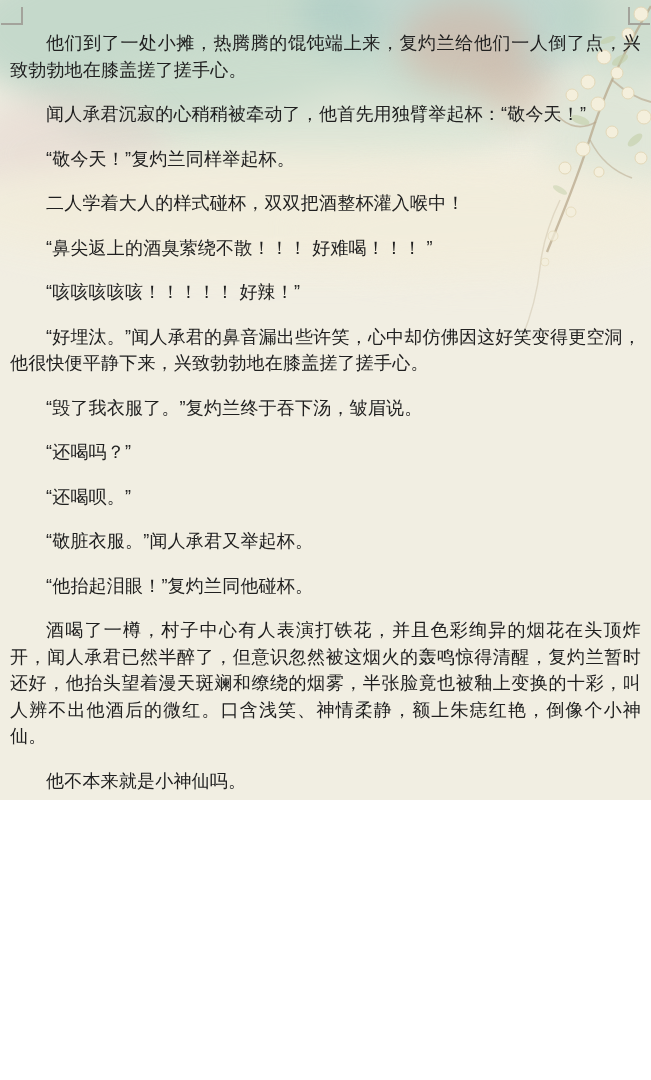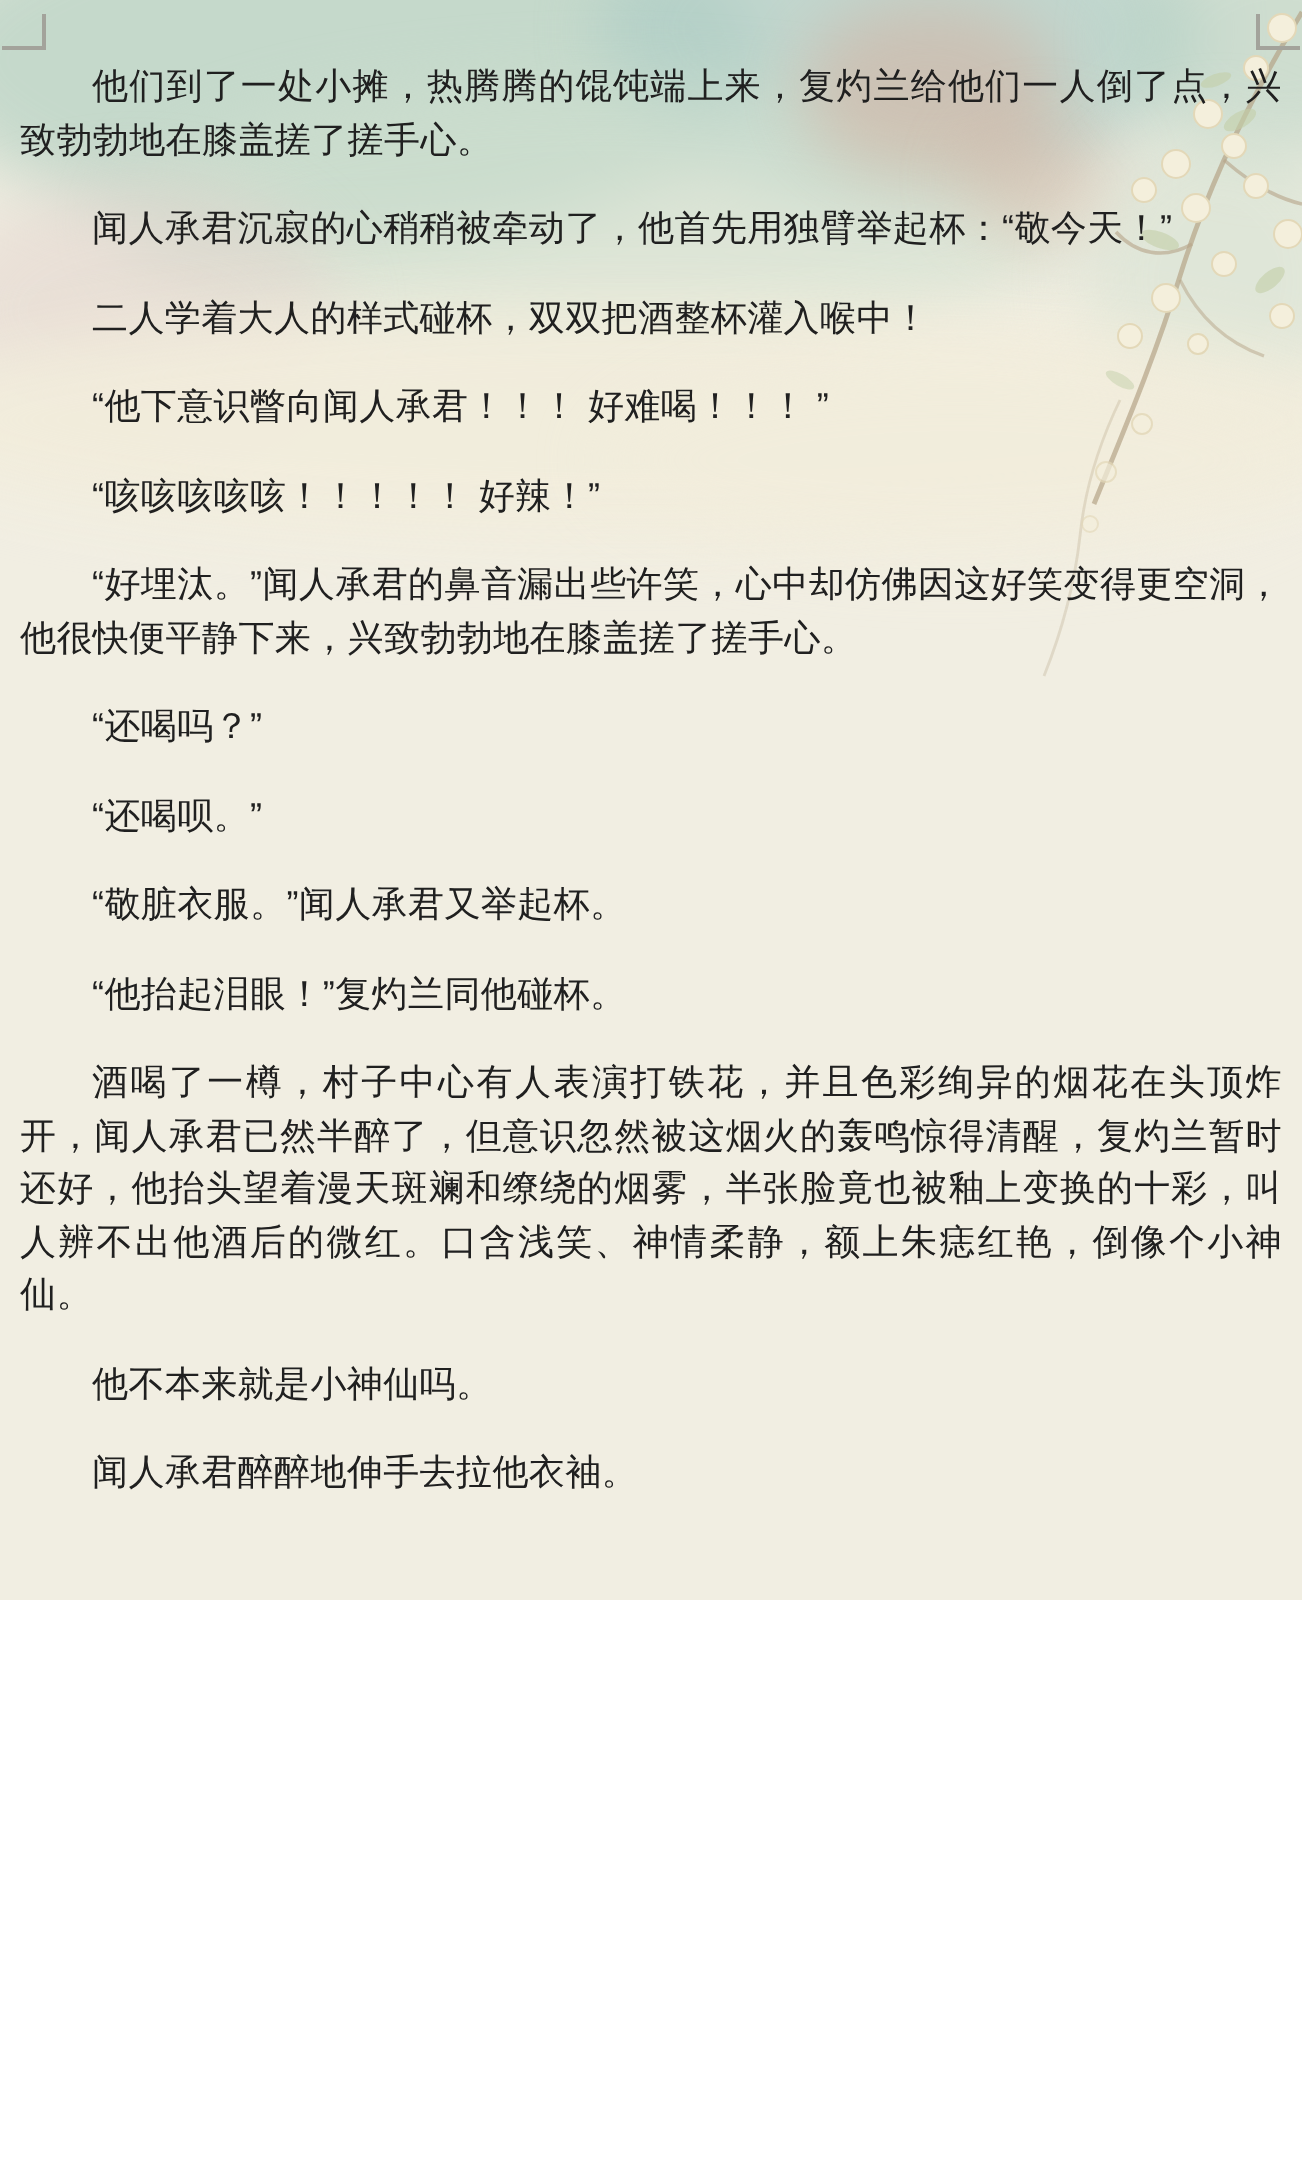--- a/index.html
+++ b/index.html
@@ -116,24 +116,26 @@
   </svg>
 
   <div class="crop tl"></div>
   <div class="crop tr"></div>
   <div class="crop bl"></div>
   <div class="crop br"></div>
 
   <div class="content">
     <p>他们到了一处小摊，热腾腾的馄饨端上来，复灼兰给他们一人倒了点，兴致勃勃地在膝盖搓了搓手心。</p>
     <p>闻人承君沉寂的心稍稍被牵动了，他首先用独臂举起杯：“敬今天！”</p>
+    <p>“敬今天！”复灼兰同样举起杯。</p>
     <p>二人学着大人的样式碰杯，双双把酒整杯灌入喉中！</p>
-    <p>“他下意识瞥向闻人承君！！！ 好难喝！！！ ”</p>
+    <p>“鼻尖返上的酒臭萦绕不散！！！ 好难喝！！！ ”</p>
     <p>“咳咳咳咳咳！！！！！ 好辣！”</p>
     <p>“好埋汰。”闻人承君的鼻音漏出些许笑，心中却仿佛因这好笑变得更空洞，他很快便平静下来，兴致勃勃地在膝盖搓了搓手心。</p>
+    <p>“毁了我衣服了。”复灼兰终于吞下汤，皱眉说。</p>
     <p>“还喝吗？”</p>
     <p>“还喝呗。”</p>
     <p>“敬脏衣服。”闻人承君又举起杯。</p>
     <p>“他抬起泪眼！”复灼兰同他碰杯。</p>
     <p>酒喝了一樽，村子中心有人表演打铁花，并且色彩绚异的烟花在头顶炸开，闻人承君已然半醉了，但意识忽然被这烟火的轰鸣惊得清醒，复灼兰暂时还好，他抬头望着漫天斑斓和缭绕的烟雾，半张脸竟也被釉上变换的十彩，叫人辨不出他酒后的微红。口含浅笑、神情柔静，额上朱痣红艳，倒像个小神仙。</p>
     <p>他不本来就是小神仙吗。</p>
     <p>闻人承君醉醉地伸手去拉他衣袖。</p>
   </div>
 
 </div>

